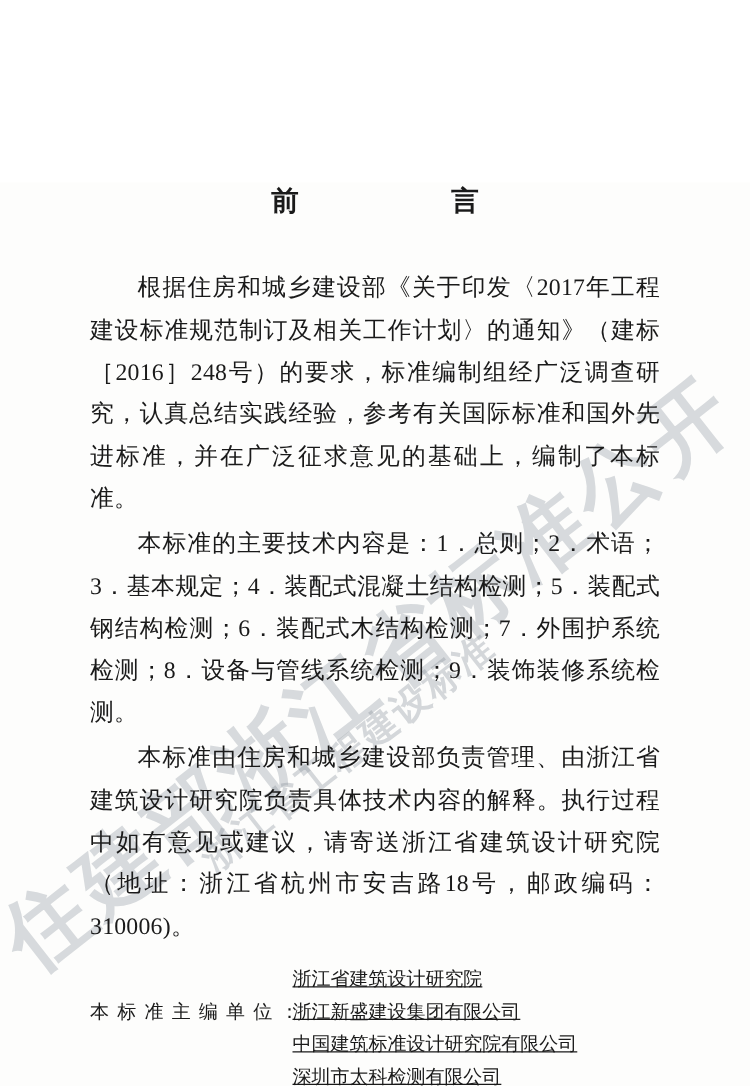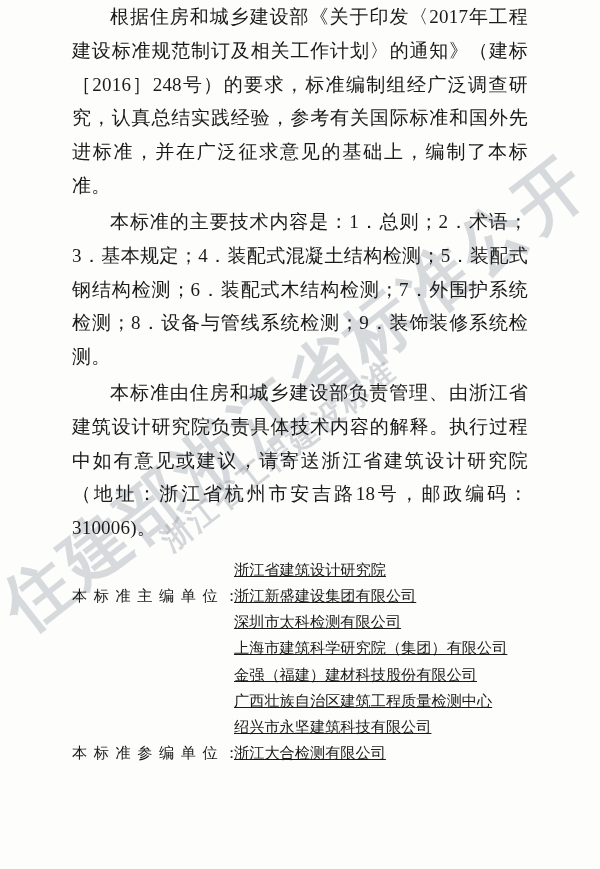--- a/index.html
+++ b/index.html
@@ -122,40 +122,42 @@
 
 <div class="page">
 
   <div class="watermark">
     <div class="wm-text wm1">住建部浙江省标准公开</div>
     <div class="wm-text wm2">浙江省工程建设标准</div>
   </div>
 
   <div class="content">
 
+    <div class="doc-title">前　　言</div>
 
     <p class="para">根据住房和城乡建设部《关于印发〈2017年工程建设标准规范制订及相关工作计划〉的通知》（建标［2016］248号）的要求，标准编制组经广泛调查研究，认真总结实践经验，参考有关国际标准和国外先进标准，并在广泛征求意见的基础上，编制了本标准。</p>
     <p class="para">本标准的主要技术内容是：1．总则；2．术语；3．基本规定；4．装配式混凝土结构检测；5．装配式钢结构检测；6．装配式木结构检测；7．外围护系统检测；8．设备与管线系统检测；9．装饰装修系统检测。</p>
     <p class="para">本标准由住房和城乡建设部负责管理、由浙江省建筑设计研究院负责具体技术内容的解释。执行过程中如有意见或建议，请寄送浙江省建筑设计研究院（地址：浙江省杭州市安吉路18号，邮政编码：310006)。</p>
 
     <div class="units-block">
 
       <div class="unit-row">
         <div class="unit-label">本标准主编单位</div>
         <div class="unit-colon">：</div>
         <div class="unit-values">
           <span class="unit-value">浙江省建筑设计研究院</span>
           <span class="unit-value">浙江新盛建设集团有限公司</span>
         </div>
       </div>
 
       <div class="unit-row">
         <div class="unit-label">本标准参编单位</div>
         <div class="unit-colon">：</div>
         <div class="unit-values">
+          <span class="unit-value">中国建筑标准设计研究院有限公司</span>
           <span class="unit-value">深圳市太科检测有限公司</span>
           <span class="unit-value">上海市建筑科学研究院（集团）有限公司</span>
           <span class="unit-value">金强（福建）建材科技股份有限公司</span>
           <span class="unit-value">广西壮族自治区建筑工程质量检测中心</span>
           <span class="unit-value">绍兴市永坚建筑科技有限公司</span>
           <span class="unit-value">浙江大合检测有限公司</span>
         </div>
       </div>
 
     </div>

